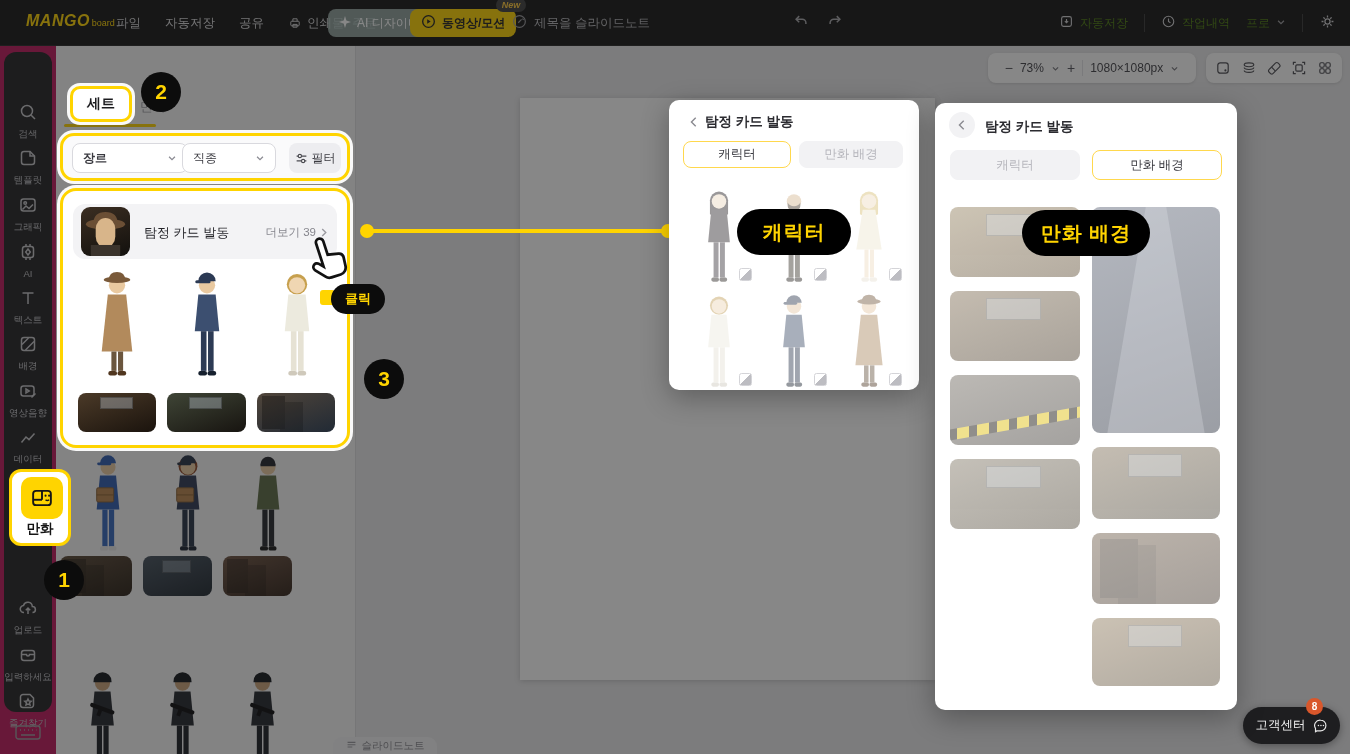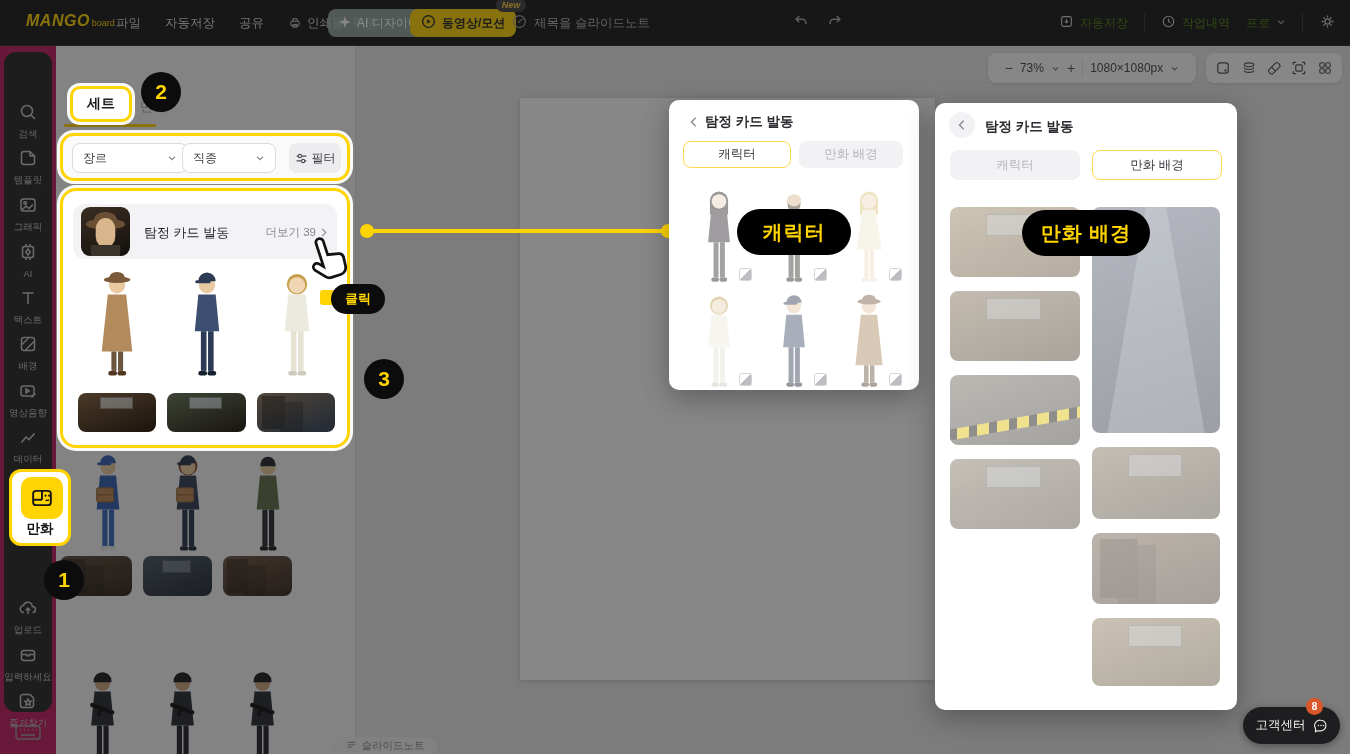--- a/index.html
+++ b/index.html
@@ -57,21 +57,21 @@
 
   .tab-set-spot { position:absolute; left:70px; top:86px; width:62px; height:36px; background:#fff;
     border:3px solid #ffd400; border-radius:10px; box-shadow:0 0 0 3px rgba(255,255,255,.95);
     display:flex; align-items:center; justify-content:center; color:#1c1c1f; font-size:14px; font-weight:bold;
     z-index:60; cursor:pointer; }
 
   .filter-spot { position:absolute; left:60px; top:133px; width:290px; height:48px; background:#fafafb;
     border:3px solid #ffd400; border-radius:14px; box-shadow:0 0 0 3px rgba(255,255,255,.95); z-index:60; }
   .dropdown { position:absolute; top:7px; height:30px; background:#fff; border:1px solid #d9d9de; border-radius:8px;
     display:flex; align-items:center; justify-content:space-between; padding:0 10px; font-size:12px; color:#3a3a40; cursor:pointer; }
-  .dd-genre { left:9px; width:116px; }
+  .dd-genre { left:9px; width:116px;font-weight:bold; }
   .dd-job { left:119px; width:94px; }
   .filter-btn { position:absolute; left:226px; top:7px; width:52px; height:30px; background:#ededf0; border:none;
     border-radius:8px; display:flex; align-items:center; justify-content:center; gap:4px; font-size:12px; color:#3a3a40;
     cursor:pointer; font-family:inherit; }
 
   .setbox-spot { position:absolute; left:60px; top:188px; width:290px; height:260px; background:#fff;
     border:3px solid #ffd400; border-radius:16px; box-shadow:0 0 0 3px rgba(255,255,255,.95); z-index:60; }
   .set-header { position:absolute; left:10px; top:13px; width:264px; height:55px; background:#f3f3f5; border-radius:12px; cursor:pointer; }
   .set-header .sh-thumb { position:absolute; left:8px; top:3px; width:49px; height:49px; border-radius:9px; overflow:hidden; }
   .set-header .sh-title { position:absolute; left:71px; top:20px; font-size:13px; color:#25252a; }

